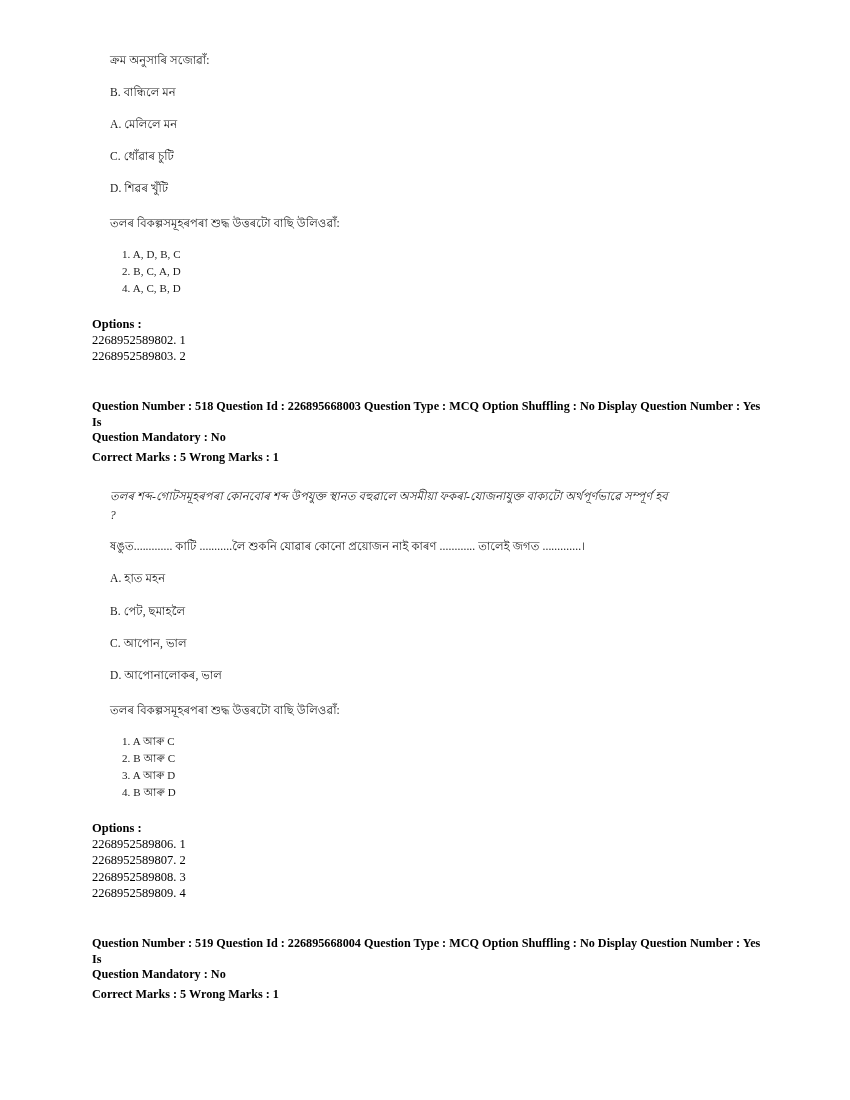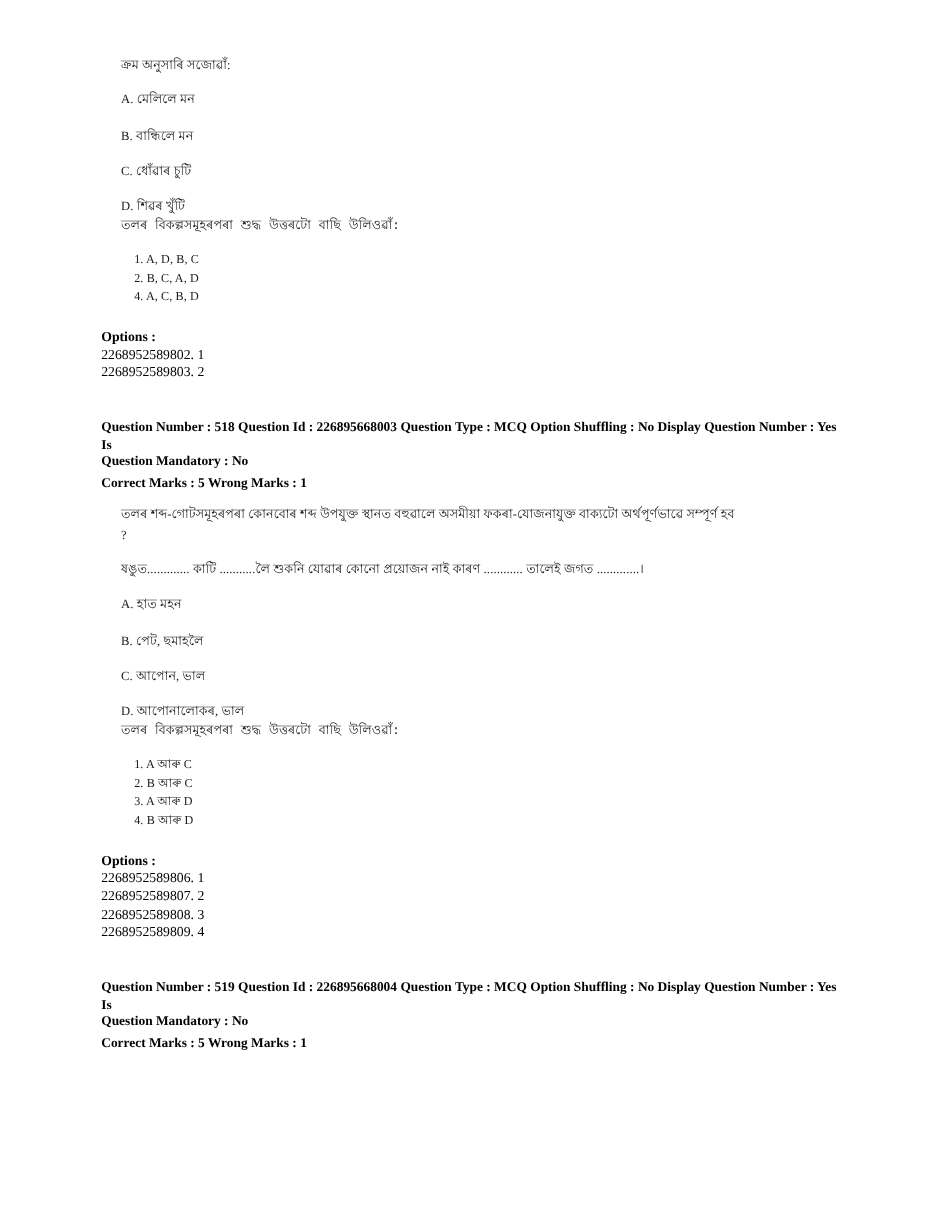--- a/index.html
+++ b/index.html
@@ -36,21 +36,21 @@
   }
   .opt-line {
     font-size: 11.5px;
     margin-top: 15px;
   }
   .opt-line.first {
     margin-top: 14px;
   }
   .prompt-line {
     font-size: 11.5px;
-    font-family: Liberation Mono, monospace;
+    margin-top: 18px;
   }
   .num-list {
     margin-top: 13px;
     padding-left: 30px;
   }
   .num-list .nl {
     font-size: 11px;
     line-height: 1.55;
   }
   .options-head {
@@ -68,41 +68,42 @@
     line-height: 1.3;
     margin-top: 34px;
   }
   .qheader .l2 { display: block; }
   .marks {
     font-weight: bold;
     font-size: 12.2px;
     margin-top: 4px;
   }
   .stem-block {
-    margin-top: 12px;
+    margin-top: 22px;
+    font-style: italic;
   }
   .stem-first {
     font-size: 11.5px;
     line-height: 1.6;
   }
   .blank-line {
     font-size: 11.5px;
     margin-top: 14px;
   }
 </style>
 </head>
 <body>
 
 <div class="page">
 
   <div>
     <div class="beng stem-indent">ক্ৰম অনুসাৰি সজোৱাঁ:</div>
 
+    <div class="beng opt-line stem-indent">B. বান্ধিলে মন</div>
     <div class="beng opt-line first stem-indent">A. মেলিলে মন</div>
-    <div class="beng opt-line stem-indent">B. বান্ধিলে মন</div>
     <div class="beng opt-line stem-indent">C. ধোঁৱাৰ চুটি</div>
     <div class="beng opt-line stem-indent">D. শিৱৰ খুঁটি</div>
 
     <div class="beng prompt-line stem-indent">তলৰ বিকল্পসমূহৰপৰা শুদ্ধ উত্তৰটো বাছি উলিওৱাঁ:</div>
 
     <div class="num-list">
       <div class="beng nl">1. A, D, B, C</div>
       <div class="beng nl">2. B, C, A, D</div>
       <div class="beng nl">4. A, C, B, D</div>
     </div>

